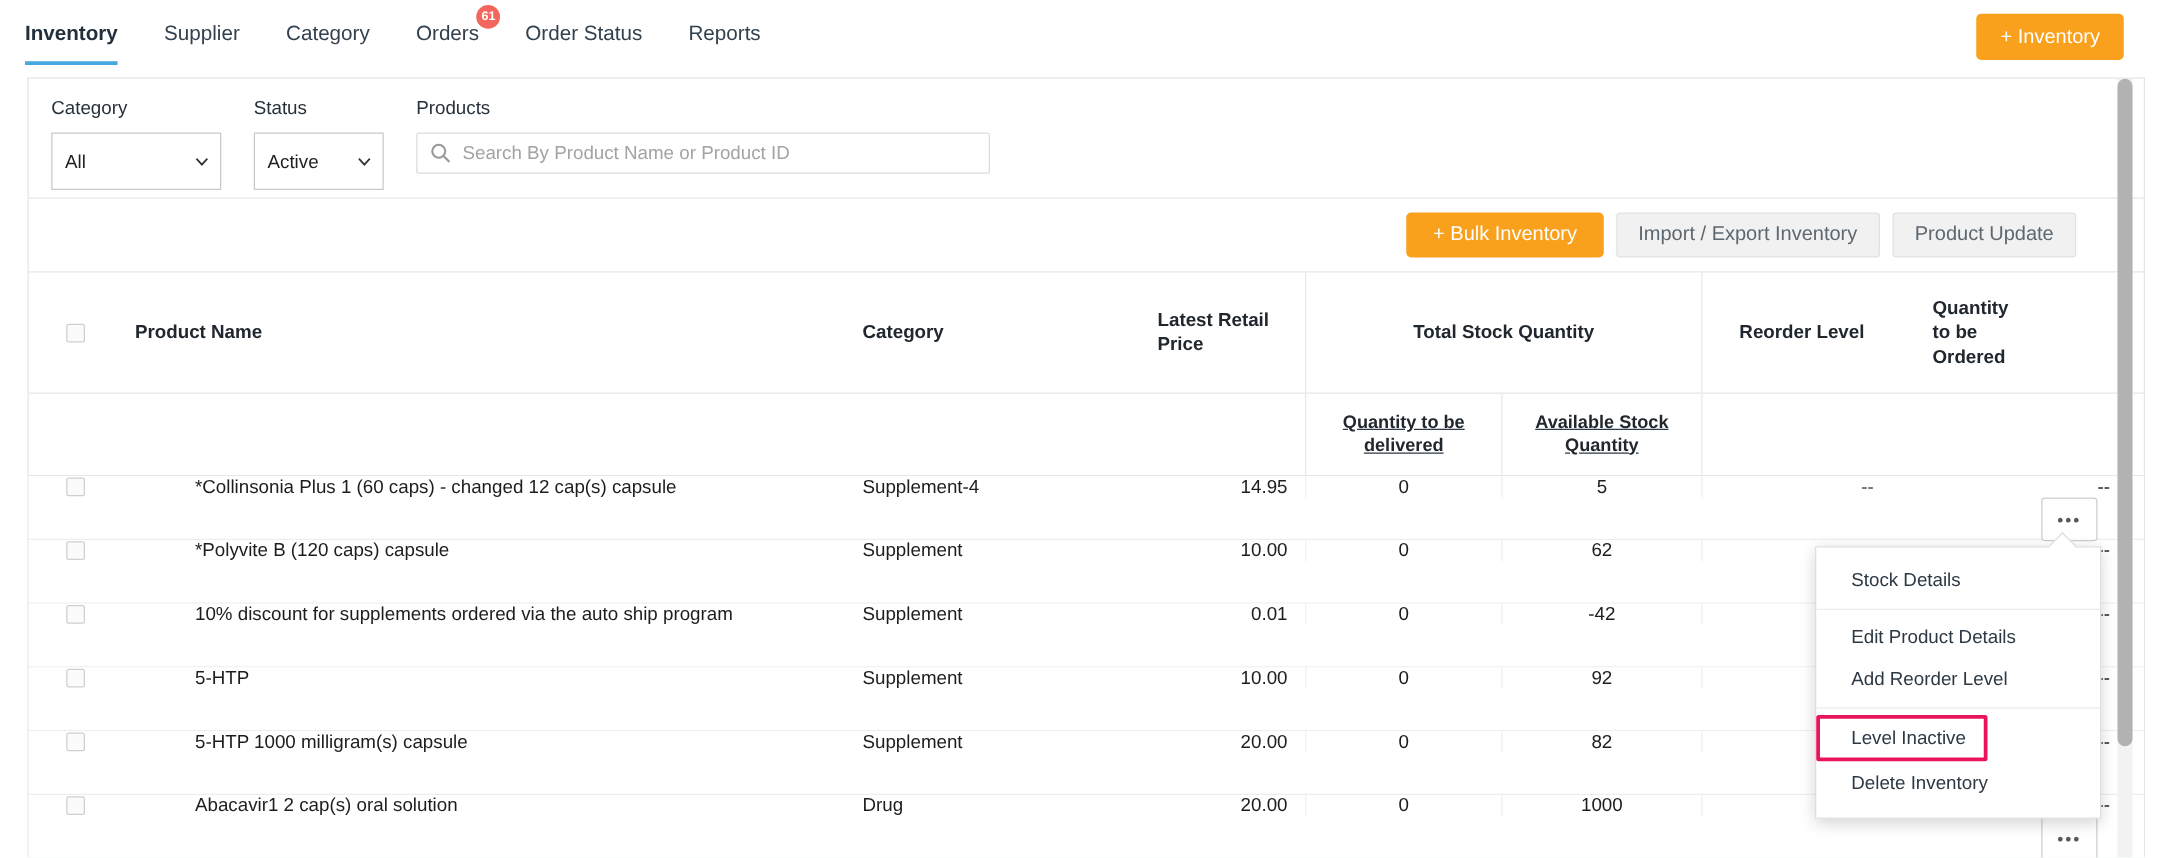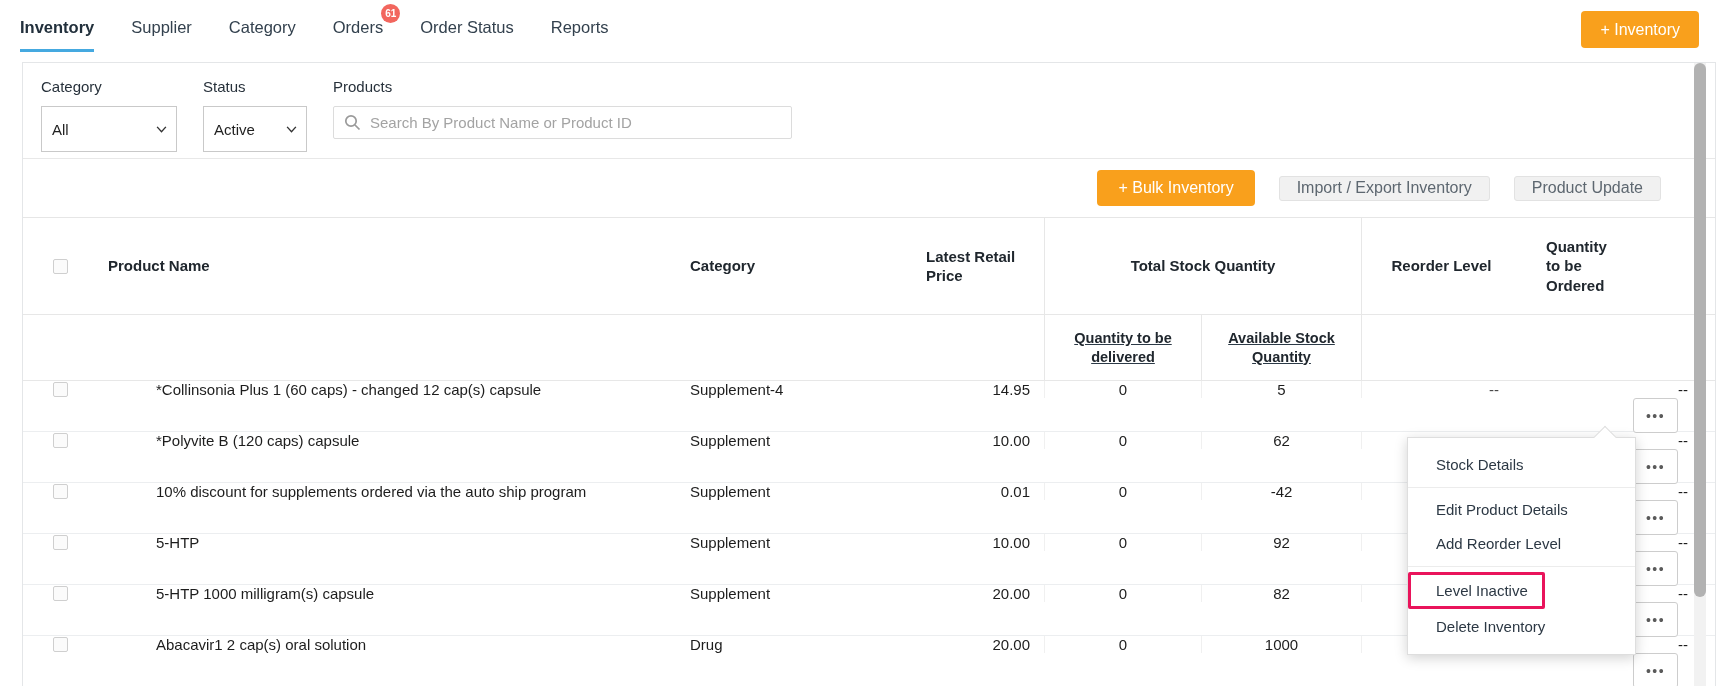--- a/index.html
+++ b/index.html
@@ -34,23 +34,23 @@
   .sel-cat { width:136px; }
   .sel-status { width:104px; }
   .chev { width:11px; height:7px; flex:none; }
   .search-box { position:relative; width:459px; }
   .search-box input { width:459px; height:33px; border:1px solid #dcdcdc; border-radius:2px;
                       padding:0 10px 0 36px; font-size:15px; font-family:inherit; color:#333; }
   .search-box input::placeholder { color:#a3a3a3; }
   .mag { position:absolute; left:11px; top:8px; width:17px; height:17px; }
   
   .toolbar { height:59px; border-bottom:1px solid #e6e6e6; display:flex; align-items:center;
-             justify-content:flex-end; padding-right:54px; gap:24px; }
+             justify-content:flex-end; padding-right:54px; gap:10px; }
   .toolbar .btn-orange { height:36px; padding:0 21px; }
-  .btn-gray { height:25px; padding:0 17px; background:#f1f1f1; color:#5d6770;
+  .btn-gray { height:36px; padding:0 17px; background:#f1f1f1; color:#5d6770;
               border:1px solid #e2e2e2; border-radius:3px; font-size:16px; font-family:inherit; cursor:pointer; }
   
   .grid { display:grid; grid-template-columns:75px 570px 228px 148px 157px 161px 159px 105px 89px; }
   .cell { display:flex; align-items:center; }
   .c-check   { grid-column:1; justify-content:center; }
   .c-name    { grid-column:2; }
   .c-cat     { grid-column:3; padding-left:22px; }
   .c-price   { grid-column:4; justify-content:flex-end; padding-right:14px; }
   .c-sub1    { grid-column:5; justify-content:center; }
   .c-sub2    { grid-column:6; justify-content:center; }
@@ -81,21 +81,21 @@
               background:#fbfbfb; display:inline-block; cursor:pointer; }
   .ellipsis-btn { width:45px; height:35px; background:#fff; border:1px solid #cdcdcd;
                   border-radius:3px; color:#5a5a5a; font-size:14px; letter-spacing:1.5px;
                   cursor:pointer; font-family:inherit; }
   
   .sb-track { position:absolute; left:1694px; top:63px; width:12px; height:623px;
               background:#f2f2f2; z-index:5; }
   .sb-thumb { position:absolute; left:0; top:0; width:12px; height:534px;
               background:#b2b2b2; border-radius:7px; cursor:pointer; }
   
-  .context-menu { position:absolute; left:1407px; top:437px; width:229px; height:218px;
+  .context-menu { position:absolute; left:1452px; top:437px; width:229px; height:218px;
                   background:#fff; border:1px solid #dedede; box-shadow:0 3px 12px rgba(0,0,0,.18);
                   z-index:20; padding-top:10px; }
   .menu-caret { position:absolute; top:-9px; left:189px; width:16px; height:16px; background:#fff;
                 transform:rotate(45deg); border-left:1px solid #dedede; border-top:1px solid #dedede; }
   .menu-item { height:34px; line-height:34px; padding-left:28px; font-size:15px;
                color:#2c3844; cursor:pointer; white-space:nowrap; }
   .menu-item.highlighted { border:3px solid #e9145b; border-radius:2px; width:max-content;
                            height:37px; line-height:31px; padding:0 14px 0 25px; margin:1px 0; }
   .menu-divider { border-top:1px solid #ececec; margin:5px 0; }
 </style>

